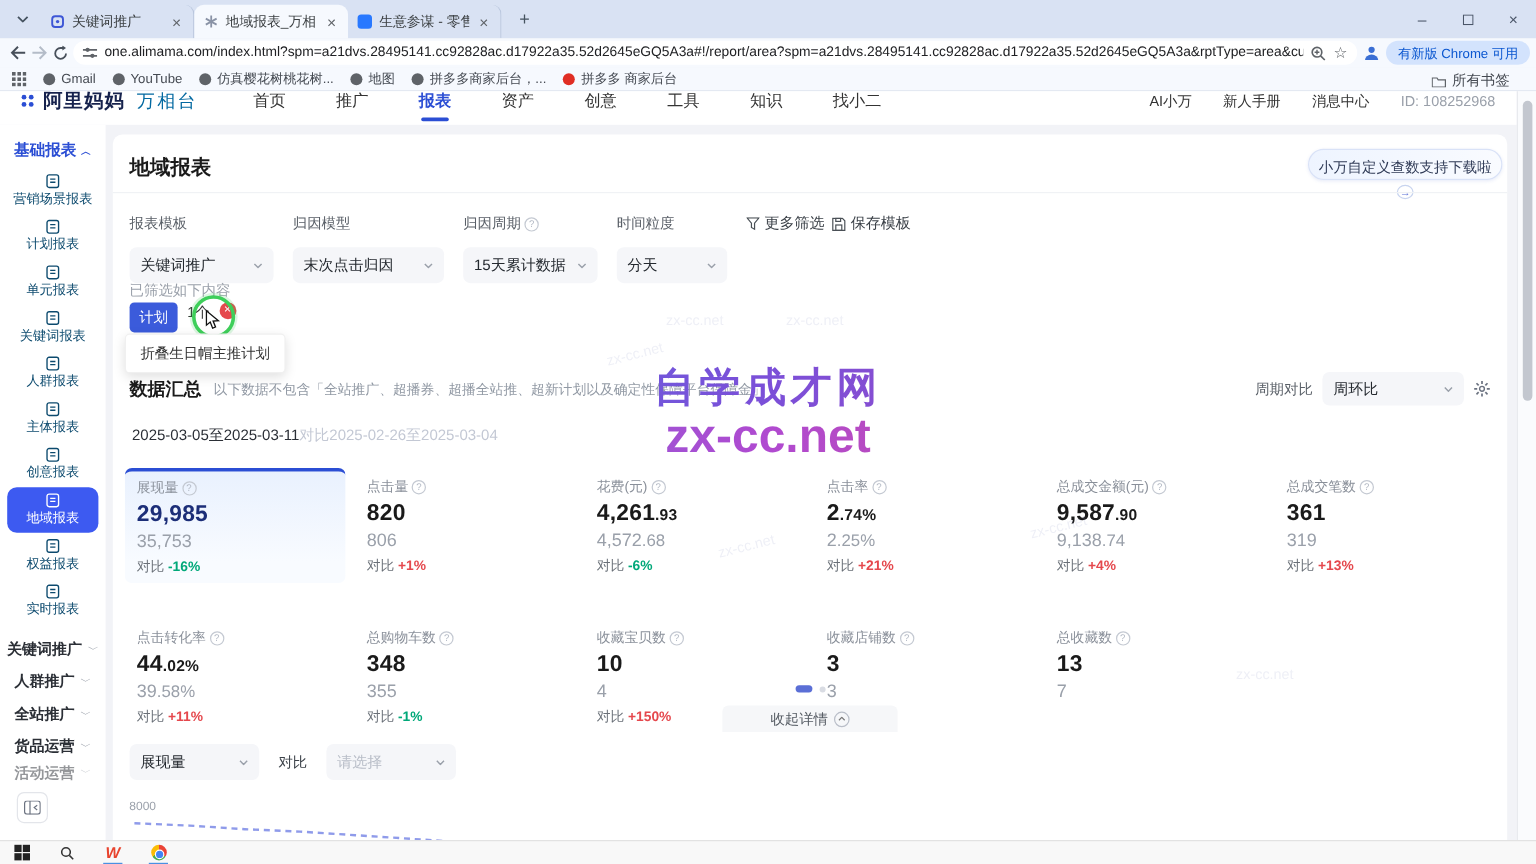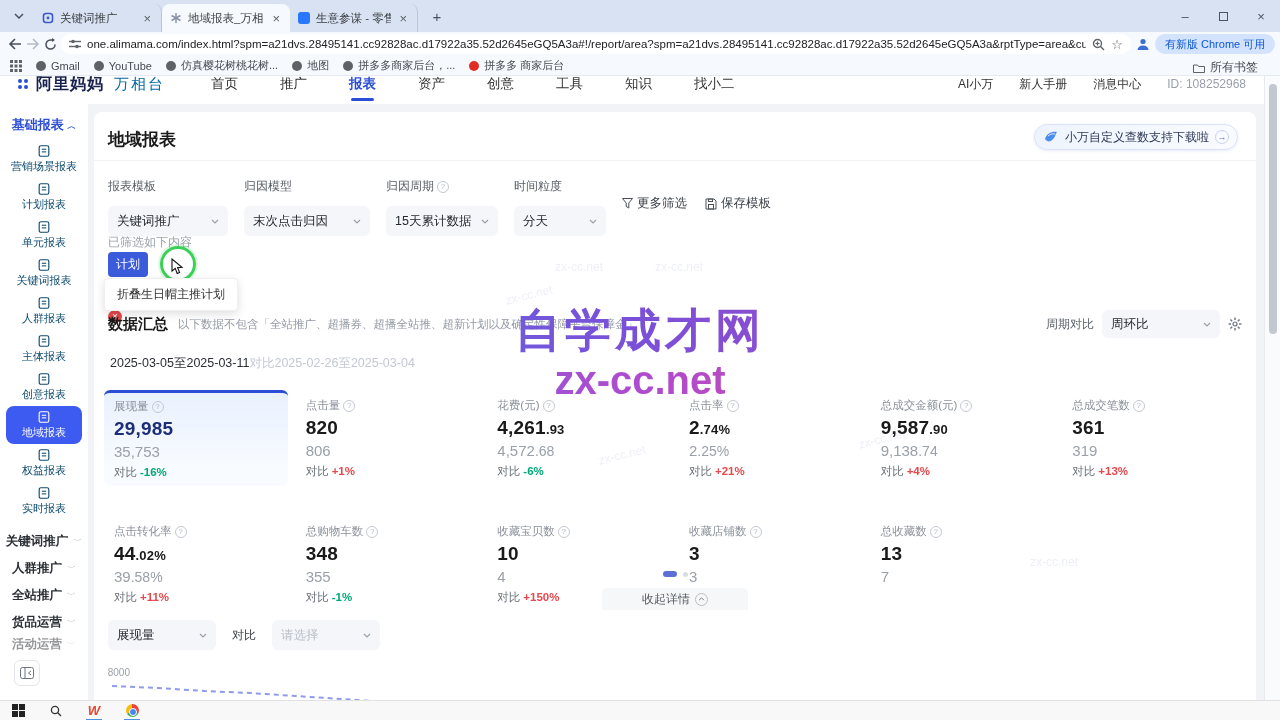--- a/index.html
+++ b/index.html
@@ -52,40 +52,40 @@
   .sitem.active svg { color:#fff; }
   .ssec { display:flex; align-items:center; justify-content:center; gap:5px; font-size:12.5px; font-weight:bold; color:#2b2f36; height:27px; }
   .ssec .chev { color:#9aa0aa; font-size:9px; font-weight:normal; }
   .ssec.cut { opacity:.5; height:16px; overflow:hidden; }
   #sb-collapse { position:absolute; left:14px; bottom:14px; width:26px; height:26px; border:1px solid #e3e5ea; border-radius:6px; background:#fff; display:flex; align-items:center; justify-content:center; color:#6b7280; }
 
   
   #main-card { position:absolute; top:112px; left:94px; width:1162px; height:640px; background:#fff; border-radius:8px; }
   #title-row { position:absolute; top:0; left:0; right:0; height:48px; }
   #page-title { position:absolute; left:14px; top:16px; font-size:17px; font-weight:bold; color:#1a1a1a; }
-  #dl-pill { position:absolute; right:18px; top:12px; height:26px; border:1px solid #d9e2f7; background:linear-gradient(90deg,#eef4ff,#f9fbff); border-radius:14px; display:flex; align-items:center; gap:6px; padding:0 8px; font-size:12px; color:#2f3a56; box-shadow:0 1px 3px rgba(60,90,200,.12); }
+  #dl-pill { position:absolute; right:4px; top:12px; height:26px; border:1px solid #d9e2f7; background:linear-gradient(90deg,#eef4ff,#f9fbff); border-radius:14px; display:flex; align-items:center; gap:6px; padding:0 8px; font-size:12px; color:#2f3a56; box-shadow:0 1px 3px rgba(60,90,200,.12);flex-direction:column; }
   #dl-arrow { width:14px; height:14px; border-radius:50%; border:1px solid #c8d4ef; display:flex; align-items:center; justify-content:center; font-size:9px; color:#5b6fd6; }
   #title-divider { position:absolute; top:48px; left:0; right:0; height:1px; background:#f0f2f5; }
 
   .flabel { font-size:12px; color:#5a6068; margin-bottom:11px; display:flex; align-items:center; gap:3px; }
   .fbox { height:30px; background:#f5f6f9; border-radius:6px; display:flex; align-items:center; padding:0 9px; gap:6px; font-size:12.5px; color:#24292f; }
   .fbox .chev { margin-left:auto; color:#9aa0aa; }
   #filters { position:absolute; top:66px; left:14px; right:14px; display:flex; gap:16px; }
   .fgroup {}
   .fg-1 .fbox{width:120px;} .fg-2 .fbox{width:126px;} .fg-3 .fbox{width:112px;} .fg-5 .fbox{width:92px;justify-content:flex-end;}
   .date-wrap { display:flex; align-items:center; gap:6px; }
   .arr-btn { width:24px; height:30px; background:#f5f6f9; border-radius:6px; display:flex; align-items:center; justify-content:center; color:#4a5056; }
   .arr-btn.disabled { color:#c6cbd4; background:transparent; }
   .fbox.date { width:168px; }
-  .factions { display:flex; align-items:center; gap:18px; padding-bottom:7px; }
+  .factions { display:flex; align-items:flex-start; gap:6px; padding-bottom:7px; }
   .faction { display:flex; align-items:center; gap:4px; color:#3b4148; font-size:12.5px; }
   .qicon { width:12px; height:12px; border:1px solid #c4c9d2; border-radius:50%; color:#b3b9c4; font-size:8px; line-height:10px; text-align:center; display:inline-block; }
 
   #filtered-note { position:absolute; top:122px; left:14px; color:#9aa0aa; }
-  #tag-row { position:absolute; top:140px; left:14px; height:26px; display:flex; align-items:flex-start; gap:8px;flex-direction:column; }
+  #tag-row { position:absolute; top:140px; left:14px; height:26px; display:flex; align-items:flex-start; gap:8px; }
   #plan-tag { background:#3b5bdb; color:#fff; border-radius:4px; padding:4px 8px; font-size:12px; }
   #tag-count { color:#333; }
   #tag-remove { width:14px; height:14px; border-radius:50%; background:#e5484d; color:#fff; font-size:10px; line-height:13px; text-align:center; }
   #green-ring { position:absolute; left:52px; top:-6px; width:36px; height:36px; border:3px solid #3ecf5a; border-radius:50%; box-shadow:0 0 0 2px rgba(62,207,90,.18); }
   #cursor-ico { position:absolute; left:63px; top:6px; }
   #plan-tooltip { position:absolute; top:166px; left:10px; background:#fff; border:1px solid #f0f0f0; box-shadow:0 3px 10px rgba(0,0,0,.13); border-radius:4px; padding:7px 12px; color:#333; z-index:4; }
 
   #summary-hdr { position:absolute; top:198px; left:14px; right:14px; display:flex; align-items:center; }
   #summary-title { font-size:15px; font-weight:bold; color:#1a1a1a; margin-right:10px; }
   #summary-note { color:#9199a4; font-size:11.5px; }
@@ -120,21 +120,21 @@
 
   #chart-controls { position:absolute; top:508px; left:14px; display:flex; align-items:center; gap:16px; }
   #metric-dd { width:108px; }
   #cmp-dd { width:108px; color:#b9bec8; }
   #vs-label { color:#3b4148; }
   #ytick { position:absolute; top:555px; left:6px; width:30px; text-align:right; color:#9aa0aa; font-size:10px; }
   #trend-svg { position:absolute; top:568px; left:16px; }
 
   
   #wm-big { position:absolute; top:300px; left:0; width:1280px; text-align:center; z-index:9; pointer-events:none; }
-  #wm-title { font-size:46px; font-weight:bold; background:linear-gradient(90deg,#4a7fe8,#7b4fd8,#c04ab0); -webkit-background-clip:text; background-clip:text; color:transparent; letter-spacing:4px; }
+  #wm-title { font-size:34px; font-weight:bold; background:linear-gradient(90deg,#4a7fe8,#7b4fd8,#c04ab0); -webkit-background-clip:text; background-clip:text; color:transparent; letter-spacing:4px; }
   #wm-site { font-size:40px; font-weight:bold; background:linear-gradient(90deg,#4a7fe8,#b04ad0,#e0506a); -webkit-background-clip:text; background-clip:text; color:transparent; margin-top:-4px; }
   .wm-small { position:absolute; color:#8a93c4; opacity:.14; font-size:12px; z-index:8; pointer-events:none; }
 
   
   #scrollbar { position:absolute; top:76px; right:0; width:16px; bottom:20px; background:#fafbfd; border-left:1px solid #e8eaee; }
   #scroll-thumb { position:absolute; top:8px; left:4px; width:8px; height:250px; background:#c3c7cf; border-radius:4px; }
   #taskbar { position:absolute; bottom:0; left:0; width:1280px; height:20px; background:#f8f8f8; border-top:1px solid #e2e2e2; display:flex; align-items:center; padding-left:8px; gap:18px; }
   .tb-item { position:relative; width:20px; height:20px; display:flex; align-items:center; justify-content:center; }
   .tb-underline::after { content:""; position:absolute; bottom:0; left:2px; right:2px; height:2px; background:#4a90e2; }
   #win-logo { display:grid; grid-template-columns:6px 6px; gap:1px; }

